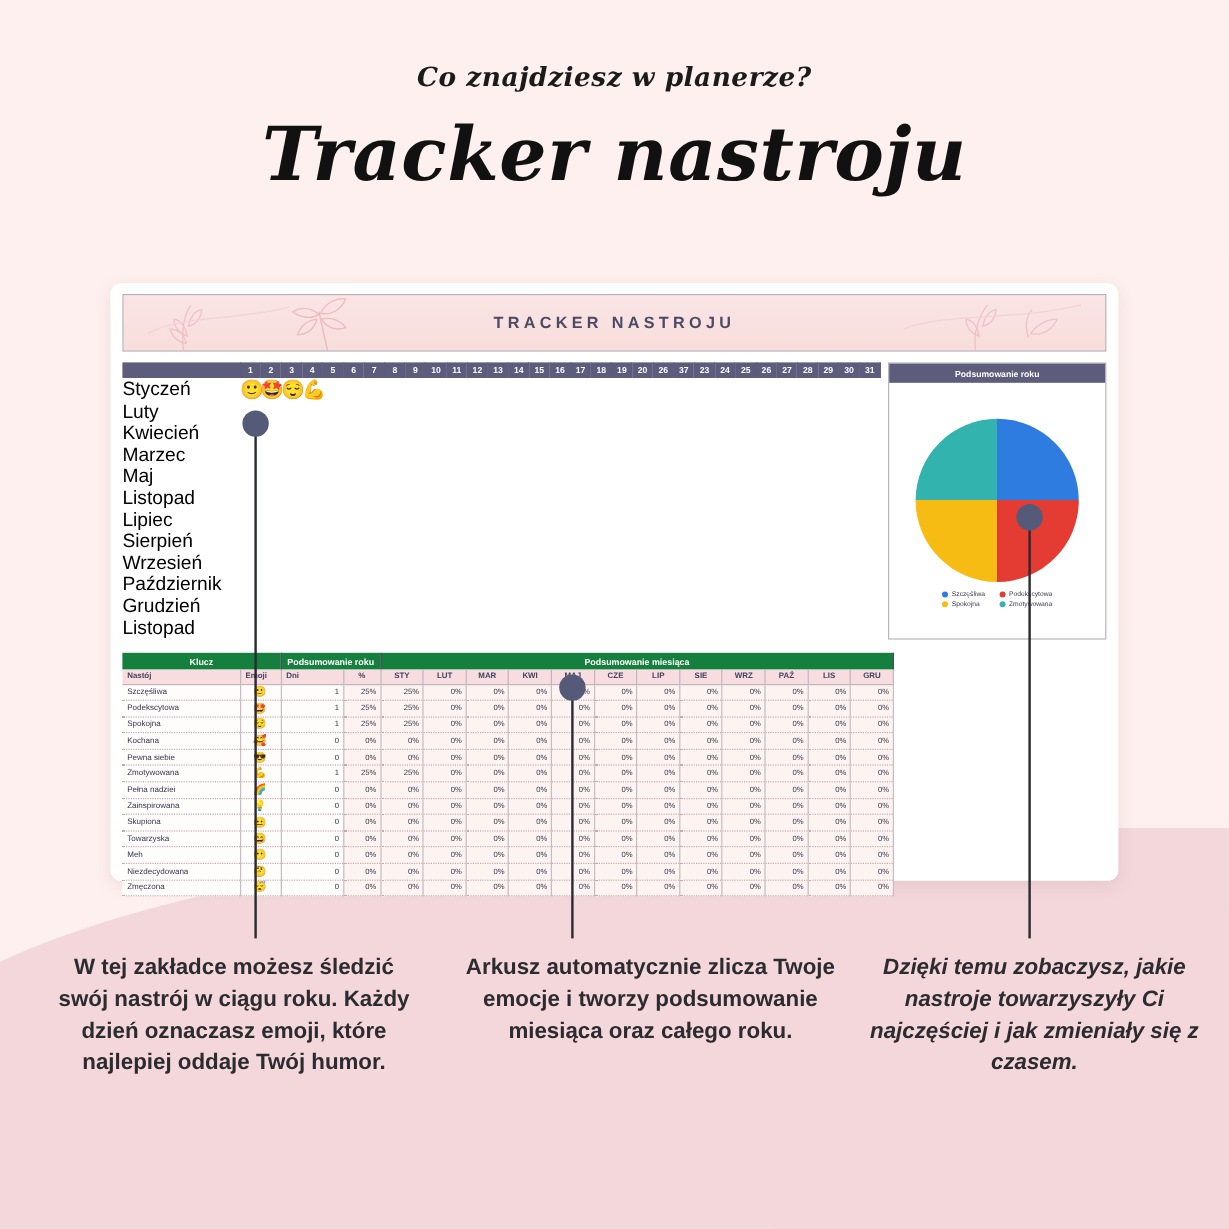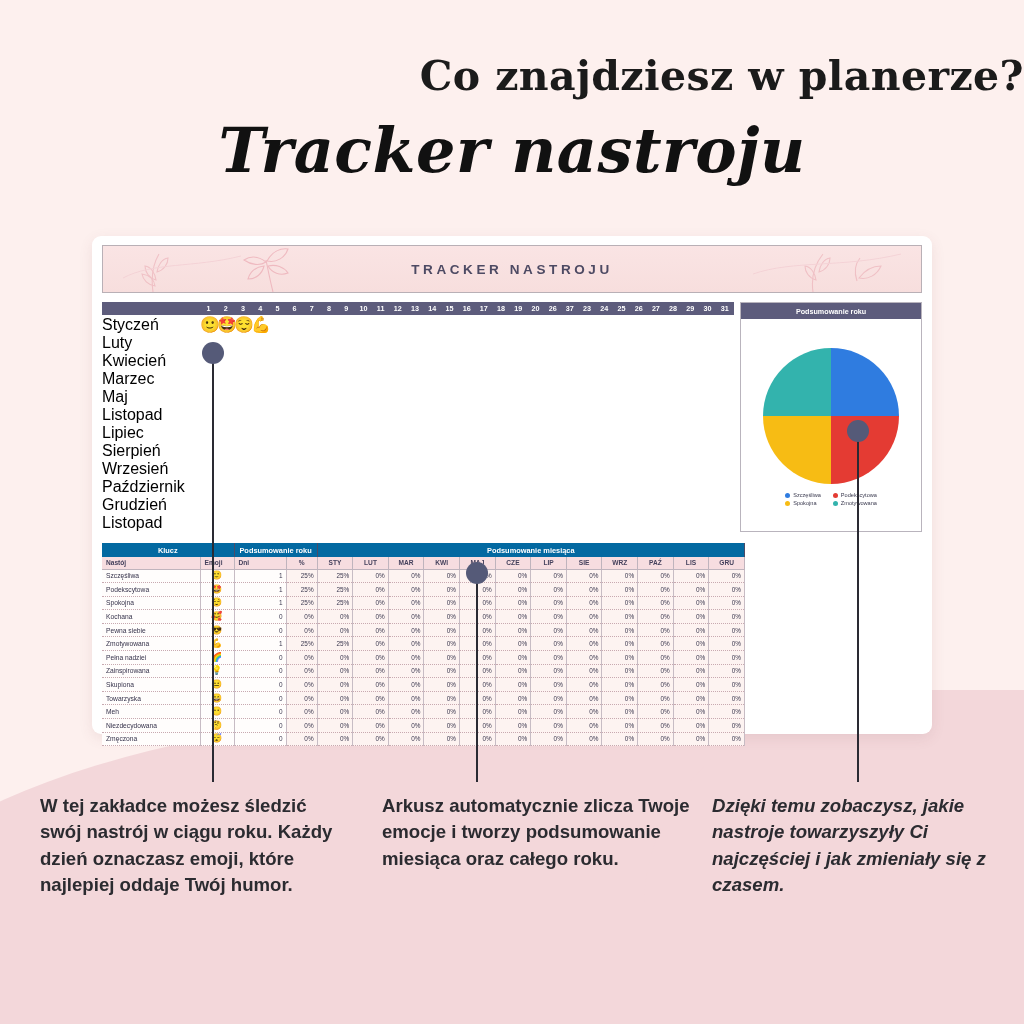--- a/index.html
+++ b/index.html
@@ -35,25 +35,25 @@
 
   
   #heading-wrap {
     position: absolute;
     top: 52px; left: 0; width: 1024px;
     text-align: center;
     z-index: 3;
   }
   #eyebrow {
     font-family: "DejaVu Serif", serif;
+    font-style: italic;
     font-weight: bold;
-    font-size: 41px;
+    font-size: 22px;
     color: #1b1b1b;
     letter-spacing: .4px;
-    text-align: right;
   }
   #main-title {
     font-family: "DejaVu Serif", serif;
     font-style: italic;
     font-weight: bold;
     font-size: 62px;
     color: #111;
     margin-top: 14px;
     letter-spacing: .5px;
   }
@@ -135,21 +135,21 @@
     gap: 2px 12px;
     font-size: 5.6px;
     color: #3a3a4f;
   }
   .legend-item { display: flex; align-items: center; gap: 3px; white-space: nowrap; }
   .swatch { width: 5px; height: 5px; border-radius: 50%; display: inline-block; }
 
   
   #bottom-table-wrap { margin-top: 11px; width: 643px; }
   .grp-head th {
-    background: #0369a1; color: #fff;
+    background: #15803d; color: #fff;
     font-size: 7.4px; font-weight: bold;
     height: 14px; text-align: center;
     border-right: 1px solid #4c4b66;
   }
   .col-head th {
     background: #f7dde0; color: #45415c;
     font-size: 6.6px; font-weight: bold;
     height: 12px;
     border-right: 1px solid #c0b4bd;
     border-bottom: 1px solid #c0b4bd;
@@ -180,20 +180,21 @@
   
   .leader { position: absolute; width: 1.6px; background: #2a2a33; z-index: 4; }
   .dot {
     position: absolute; width: 22px; height: 22px;
     border-radius: 50%; background: #555a78; z-index: 5;
   }
 
   
   .caption {
     position: absolute;
+    text-align: center;
     font-size: 18.6px;
     line-height: 1.42;
     font-weight: bold;
     color: #2b2b30;
     z-index: 4;
   }
   #cap-1 { left: 40px;  top: 793px; width: 310px; }
   #cap-2 { left: 382px; top: 793px; width: 320px; }
   #cap-3 { left: 712px; top: 793px; width: 300px; font-style: italic; }
 </style>

